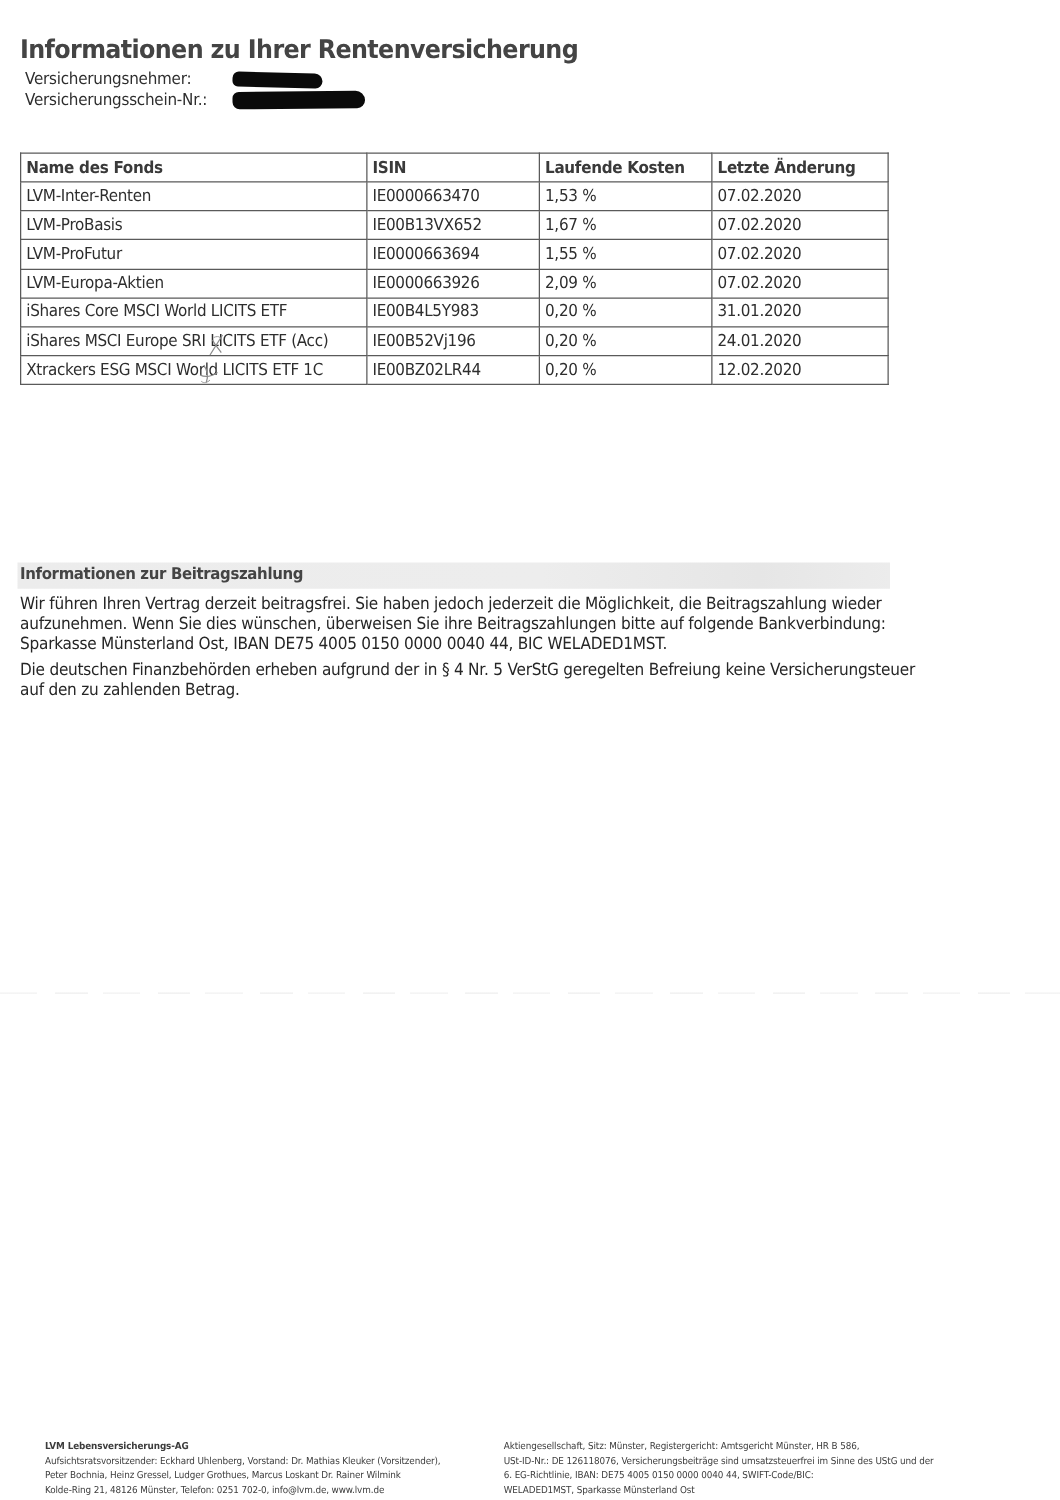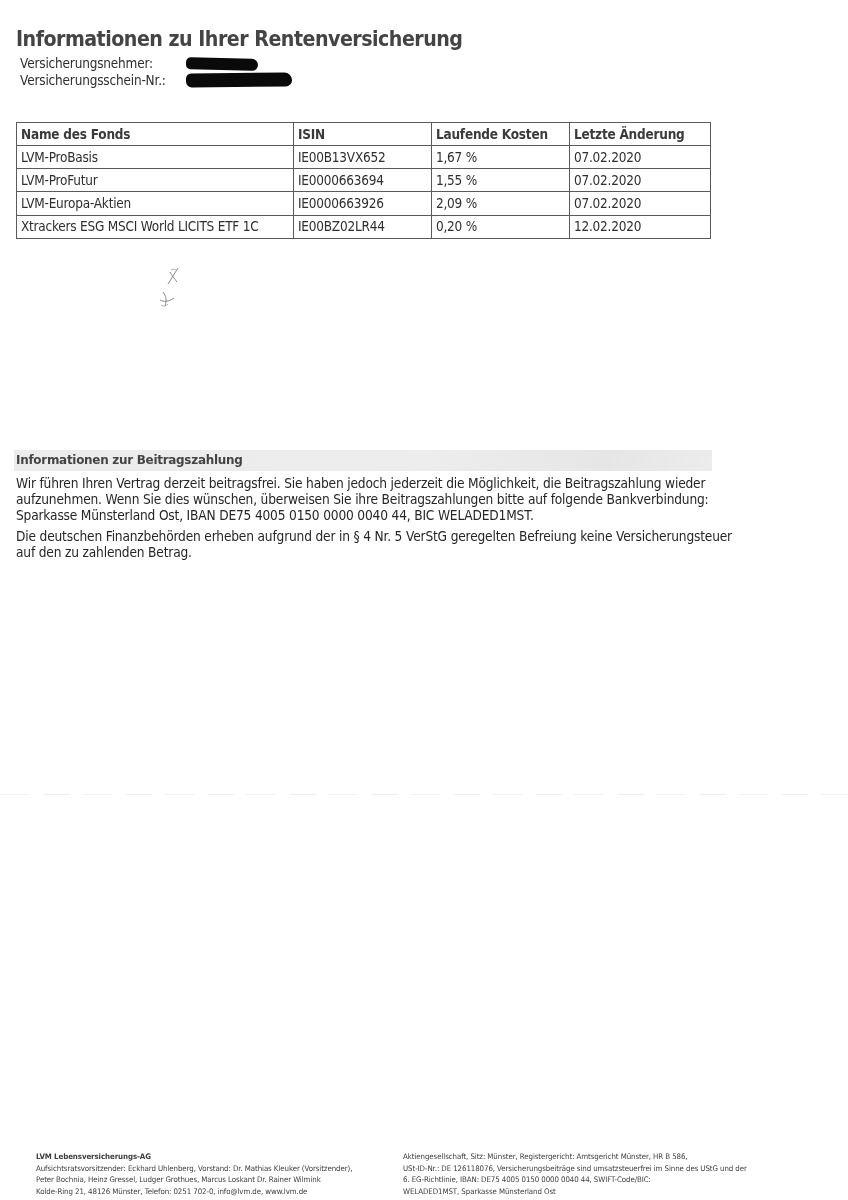--- a/index.html
+++ b/index.html
@@ -171,20 +171,26 @@
     <tr>
       <th><span class="cell-text">Name des Fonds</span></th>
       <th><span class="cell-text">ISIN</span></th>
       <th><span class="cell-text">Laufende Kosten</span></th>
       <th><span class="cell-text">Letzte Änderung</span></th>
     </tr>
   </thead>
   <tbody id="fund-rows">
 
 
+  <tr>
+    <td><span class="cell-text">LVM-Inter-Renten</span></td>
+    <td><span class="cell-text">IE0000663470</span></td>
+    <td><span class="cell-text">1,53 %</span></td>
+    <td><span class="cell-text">07.02.2020</span></td>
+  </tr>
 
   <tr>
     <td><span class="cell-text">LVM-ProBasis</span></td>
     <td><span class="cell-text">IE00B13VX652</span></td>
     <td><span class="cell-text">1,67 %</span></td>
     <td><span class="cell-text">07.02.2020</span></td>
   </tr>
 
   <tr>
     <td><span class="cell-text">LVM-ProFutur</span></td>
@@ -196,21 +202,33 @@
   <tr>
     <td><span class="cell-text">LVM-Europa-Aktien</span></td>
     <td><span class="cell-text">IE0000663926</span></td>
     <td><span class="cell-text">2,09 %</span></td>
     <td><span class="cell-text">07.02.2020</span></td>
   </tr>
 
 
 
 
-
+  <tr>
+    <td><span class="cell-text">iShares Core MSCI World LICITS ETF</span></td>
+    <td><span class="cell-text">IE00B4L5Y983</span></td>
+    <td><span class="cell-text">0,20 %</span></td>
+    <td><span class="cell-text">31.01.2020</span></td>
+  </tr>
+
+  <tr>
+    <td><span class="cell-text">iShares MSCI Europe SRI LICITS ETF (Acc)</span></td>
+    <td><span class="cell-text">IE00B52Vj196</span></td>
+    <td><span class="cell-text">0,20 %</span></td>
+    <td><span class="cell-text">24.01.2020</span></td>
+  </tr>
 
   <tr>
     <td><span class="cell-text">Xtrackers ESG MSCI World LICITS ETF 1C</span></td>
     <td><span class="cell-text">IE00BZ02LR44</span></td>
     <td><span class="cell-text">0,20 %</span></td>
     <td><span class="cell-text">12.02.2020</span></td>
   </tr>
 </tbody>
 </table>
 

